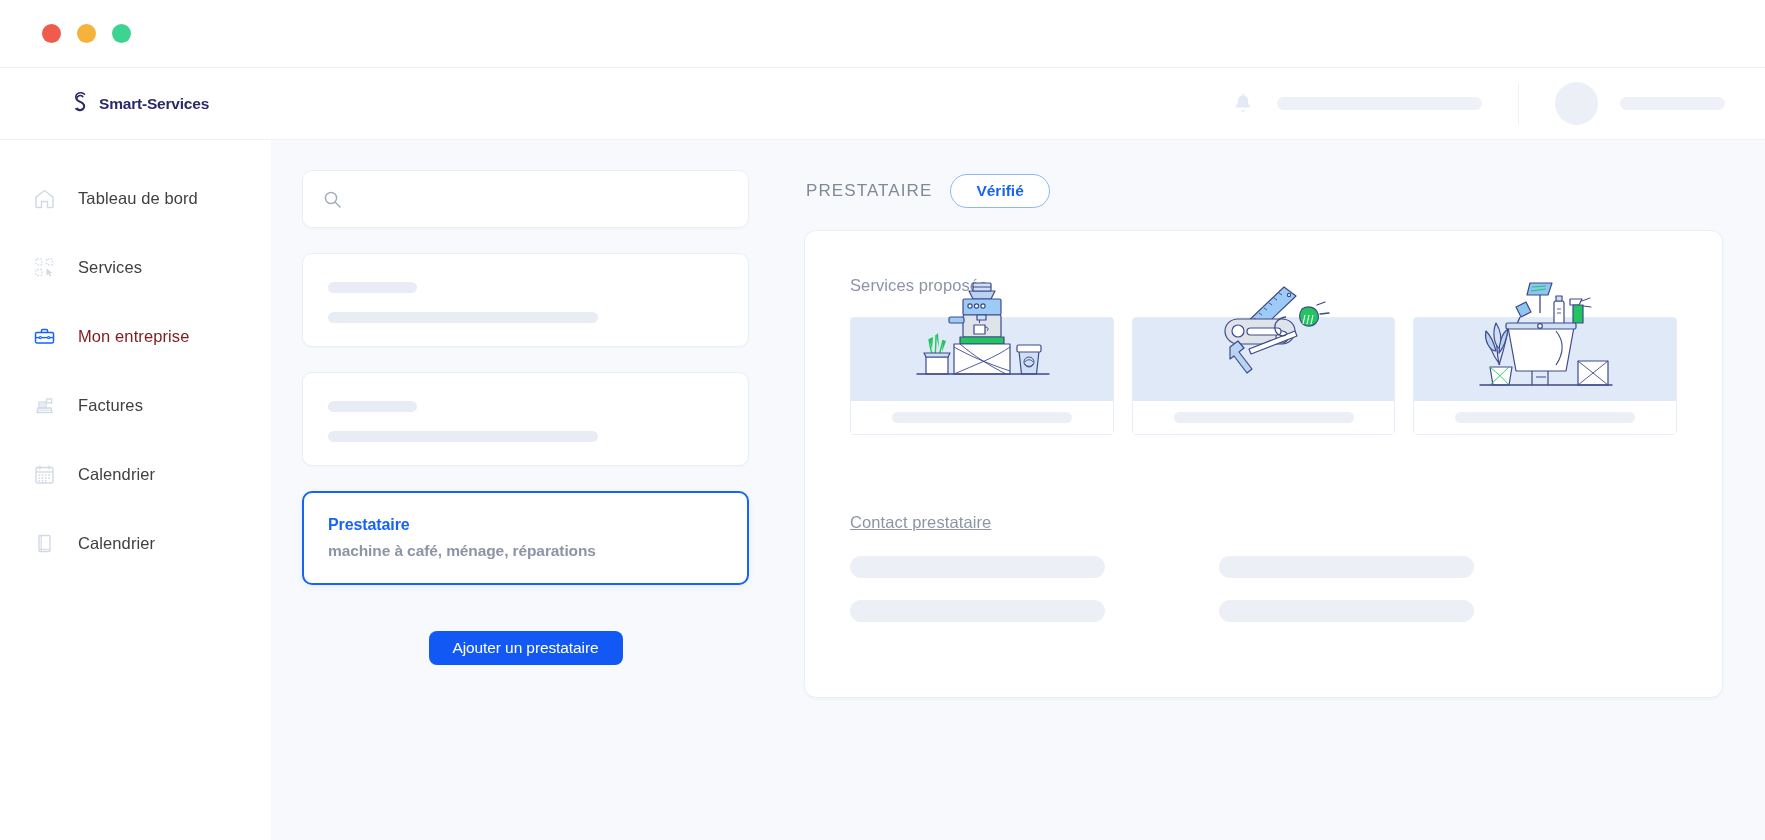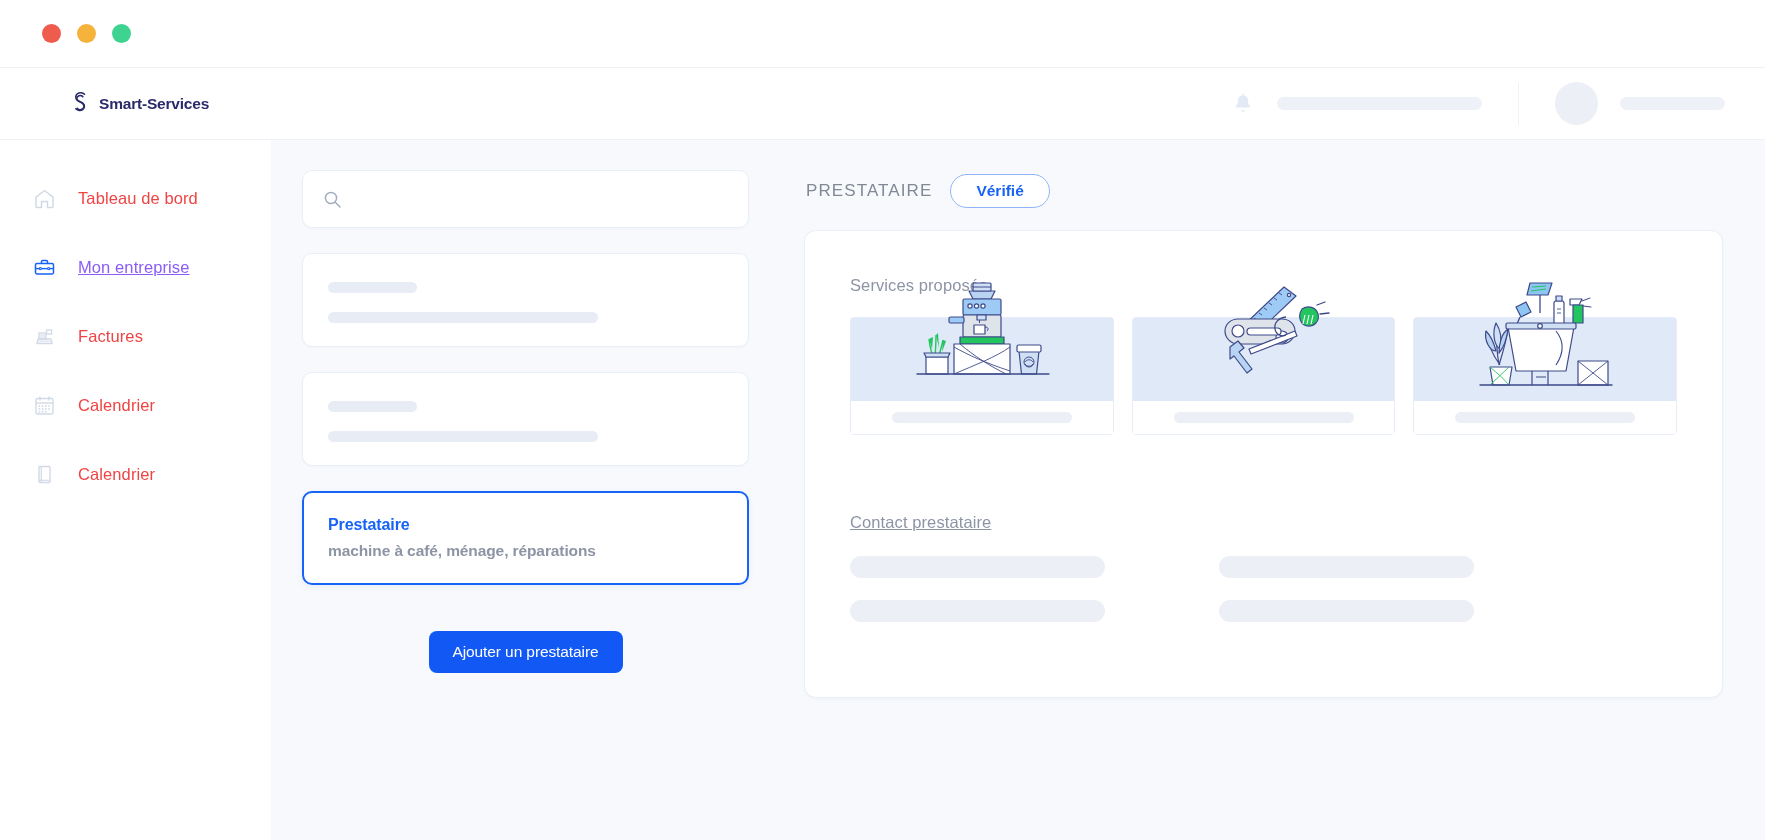--- a/index.html
+++ b/index.html
@@ -98,25 +98,25 @@
     align-items: center;
     height: 45px;
     padding-left: 32px;
     gap: 21px;
     margin-bottom: 24px;
     cursor: pointer;
   }
   .nav-icon { width: 25px; height: 25px; flex: 0 0 25px; display: block; }
   .nav-label {
     font-size: 16.5px;
-    color: #ef4444;
+    color: #404040;
     letter-spacing: 0.1px;
     white-space: nowrap;
   }
-  .nav-item.active .nav-label { color: #8b5cf6; text-decoration: underline; }
+  .nav-item.active .nav-label { color: #7f1d1d; }
 
   
   .main {
     flex: 1 1 auto;
     background: #f7f9fc;
     display: flex;
     min-width: 0;
     padding: 30px 42px 0 31px;
     gap: 55px;
   }
@@ -182,21 +182,21 @@
     letter-spacing: -0.1px;
   }
 
   .add-btn {
     display: block;
     margin: 46px auto 0 auto;
     background: #1258f5;
     color: #ffffff;
     border: none;
     border-radius: 8px;
-    height: 42px;
+    height: 34px;
     padding: 0 24px;
     font-family: "Liberation Sans", sans-serif;
     font-size: 15.5px;
     cursor: pointer;
     letter-spacing: -0.1px;
   }
 
   
   .detail-col { flex: 1 1 auto; min-width: 0; }
   .detail-head {
@@ -325,20 +325,29 @@
 
     <nav class="sidebar">
 
       <div class="nav-item">
         <svg class="nav-icon" viewBox="0 0 25 25">
           <path d="M4 11.2 12.5 4.5 21 11.2v9.3a1 1 0 0 1-1 1h-4.5v-6h-6v6H5a1 1 0 0 1-1-1z" fill="none" stroke="#d2d9e6" stroke-width="1.5" stroke-linejoin="round"></path>
         </svg>
         <span class="nav-label">Tableau de bord</span>
       </div>
 
+      <div class="nav-item">
+        <svg class="nav-icon" viewBox="0 0 25 25">
+          <rect x="4" y="4" width="6" height="6" rx="1" fill="none" stroke="#d2d9e6" stroke-width="1.4" stroke-dasharray="1.6 1.6"></rect>
+          <rect x="14.5" y="4" width="6" height="6" rx="1" fill="none" stroke="#d2d9e6" stroke-width="1.4" stroke-dasharray="1.6 1.6"></rect>
+          <rect x="4" y="14.5" width="6" height="6" rx="1" fill="none" stroke="#d2d9e6" stroke-width="1.4" stroke-dasharray="1.6 1.6"></rect>
+          <path d="M14.5 13.5v7.2l1.9-1.9 1.3 2.7 1.5-.8-1.3-2.6h2.5z" fill="#d2d9e6"></path>
+        </svg>
+        <span class="nav-label">Services</span>
+      </div>
 
 
       <div class="nav-item active">
         <svg class="nav-icon" viewBox="0 0 25 25">
           <rect x="3.5" y="8.5" width="18" height="10.5" rx="1.4" fill="none" stroke="#1763f5" stroke-width="1.5"></rect>
           <path d="M9.5 8.5V6.6a1 1 0 0 1 1-1h4a1 1 0 0 1 1 1v1.9" fill="none" stroke="#1763f5" stroke-width="1.5"></path>
           <path d="M3.5 13.6h18" stroke="#1763f5" stroke-width="1.4"></path>
           <circle cx="8.3" cy="13.6" r="1.1" fill="#ffffff" stroke="#1763f5" stroke-width="1.1"></circle>
           <circle cx="16.7" cy="13.6" r="1.1" fill="#ffffff" stroke="#1763f5" stroke-width="1.1"></circle>
         </svg>

